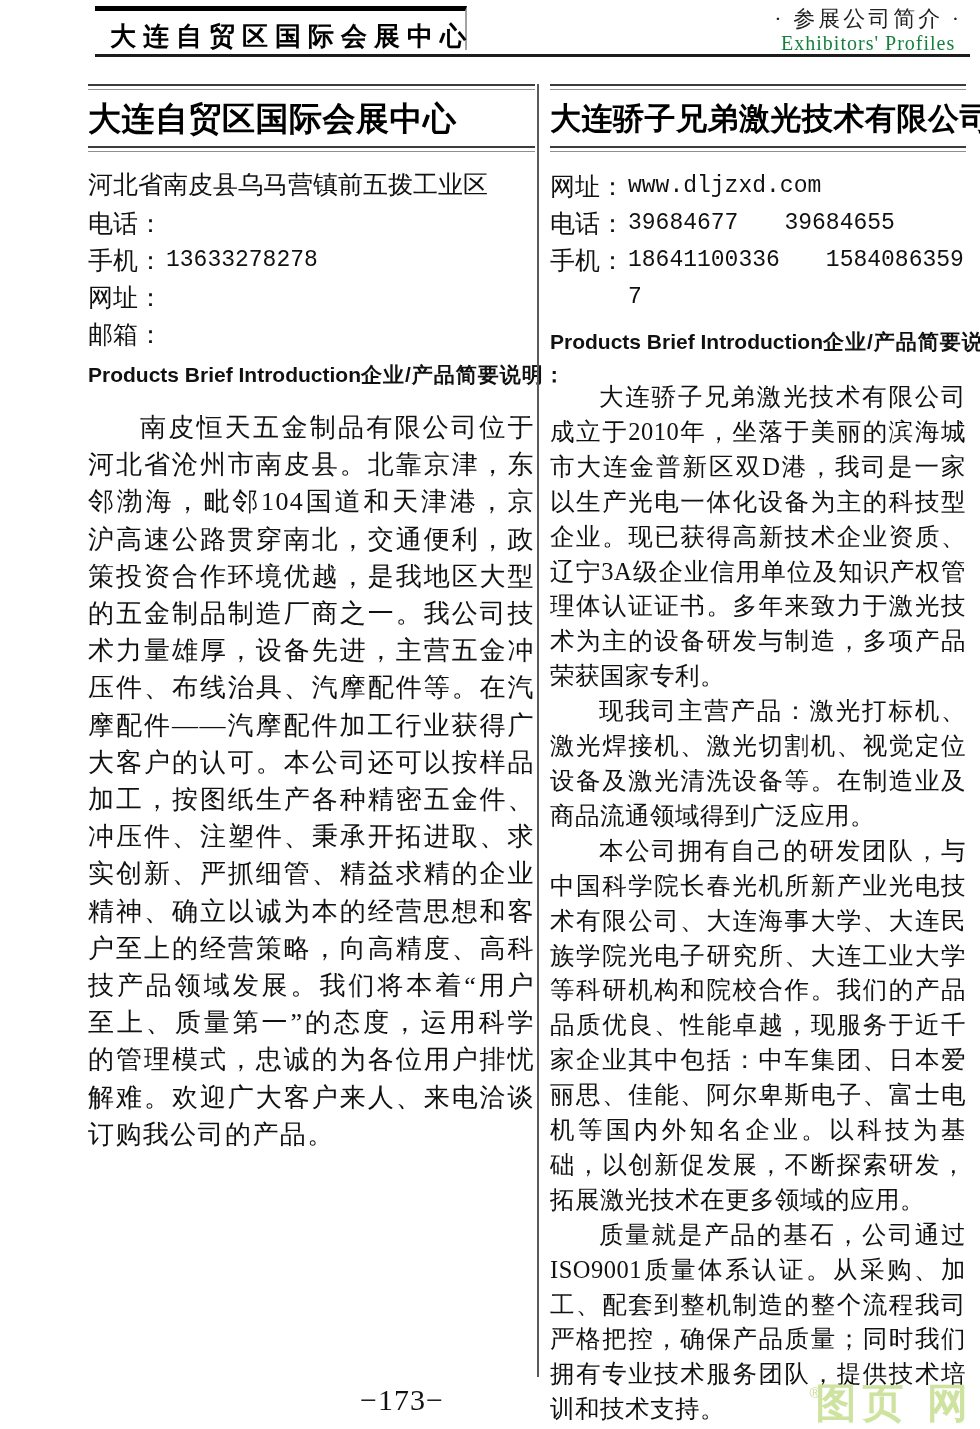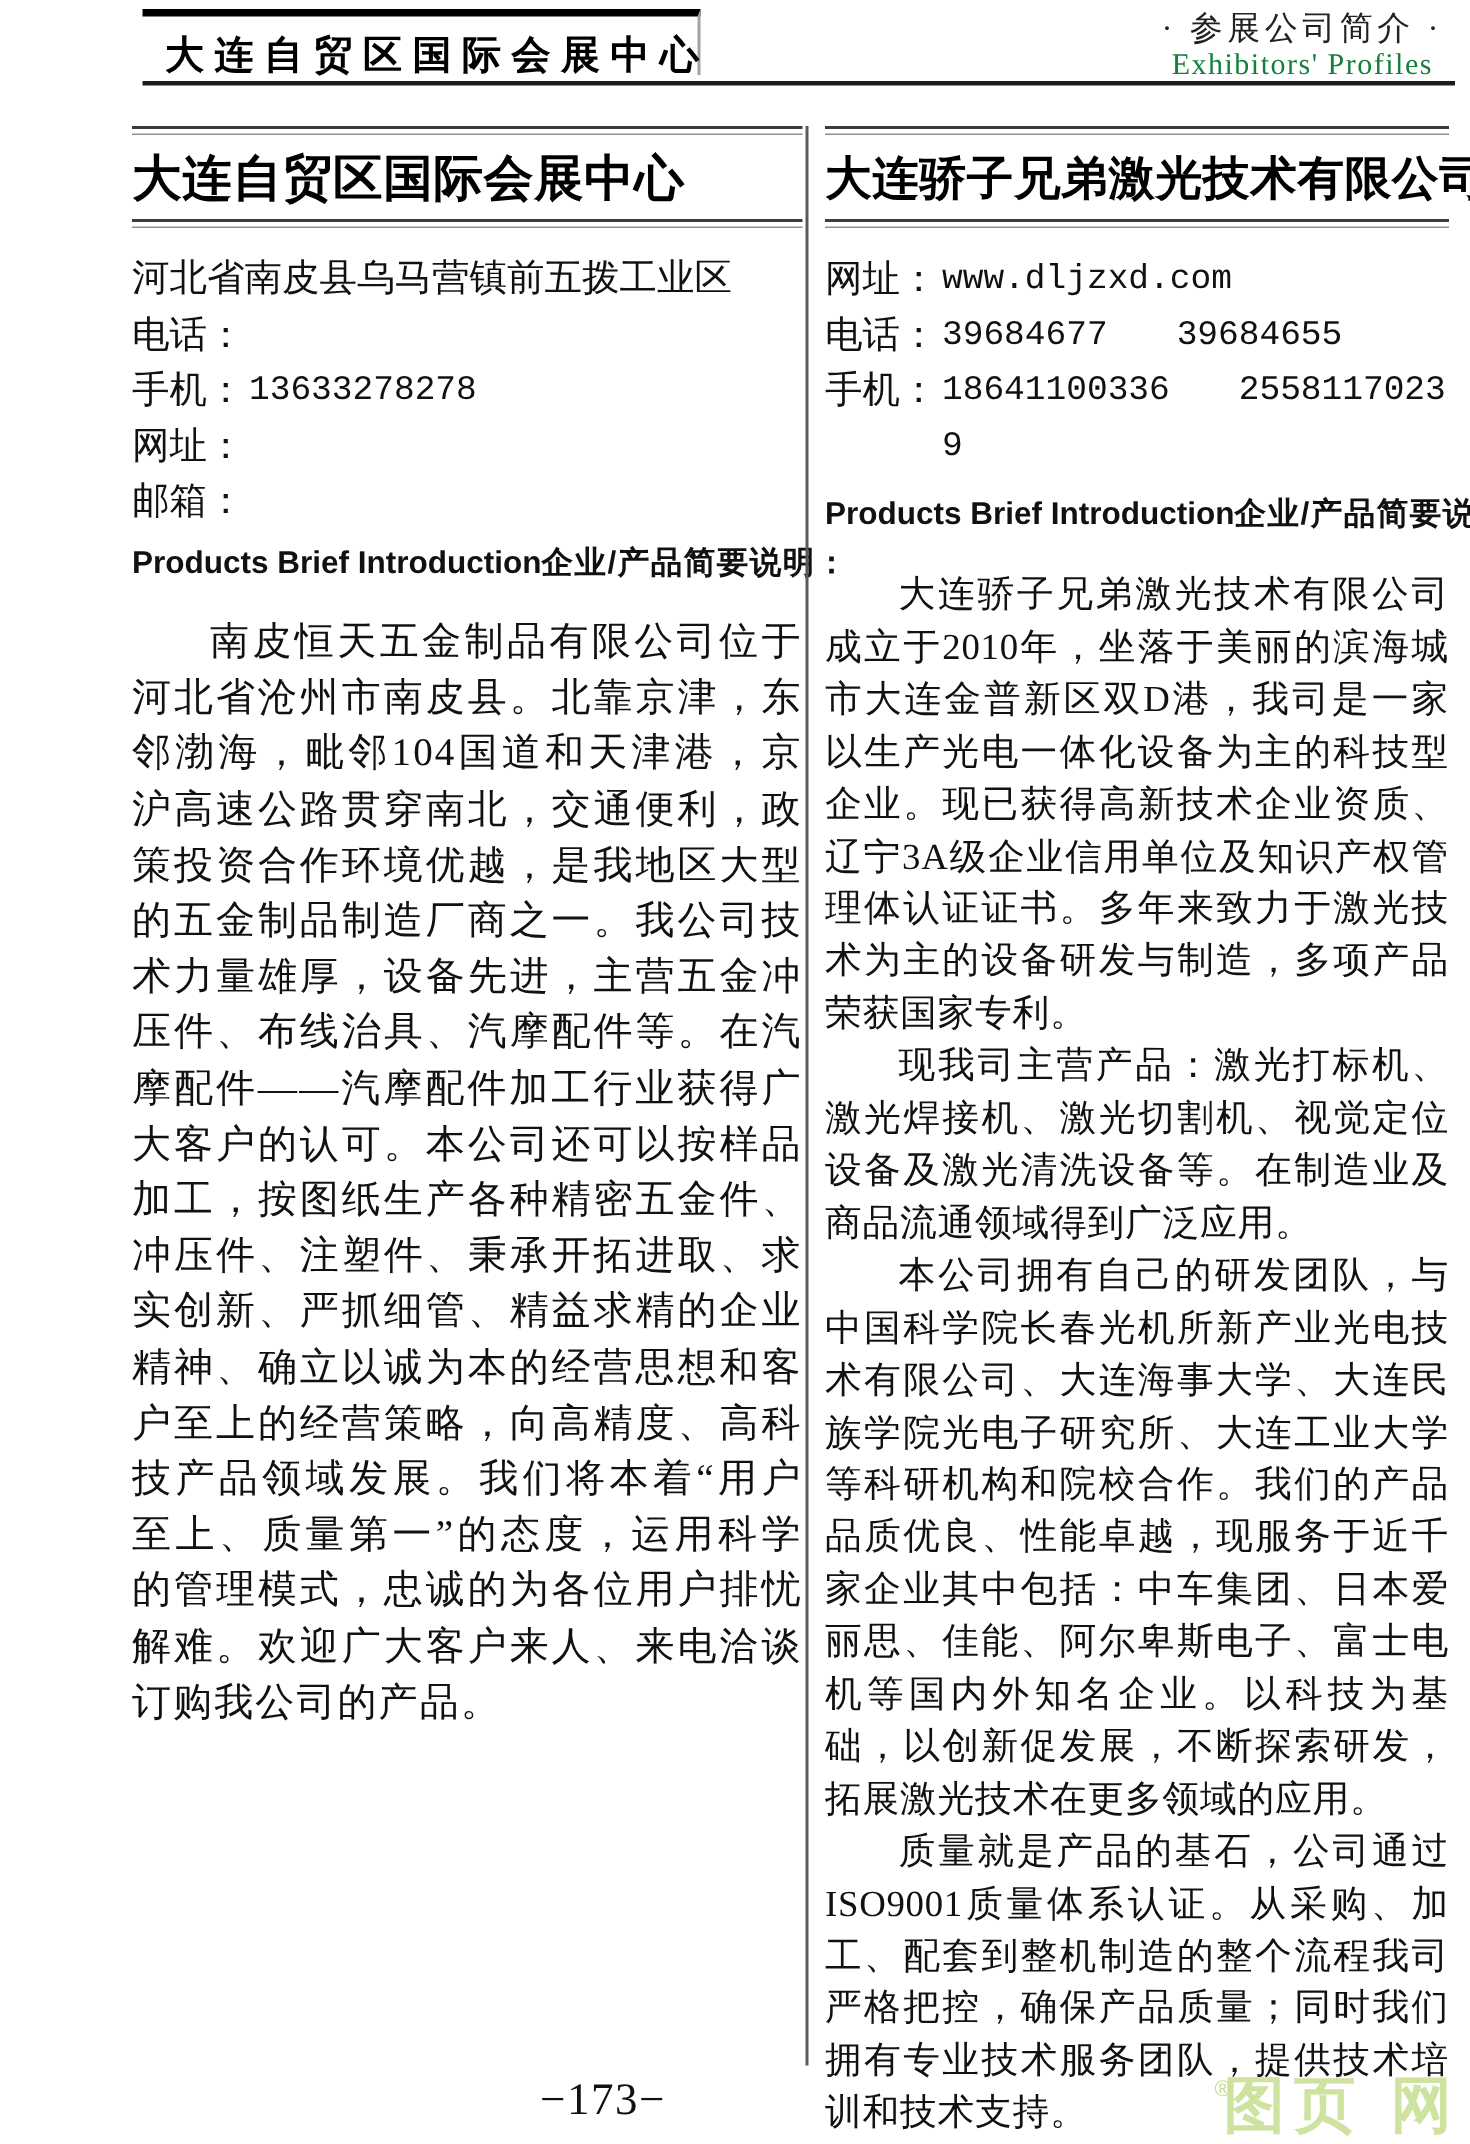--- a/index.html
+++ b/index.html
@@ -139,21 +139,21 @@
       <div class="contact-row">
         <span class="contact-label">网址：</span>
         <span class="contact-value">www.dljzxd.com</span>
       </div>
       <div class="contact-row">
         <span class="contact-label">电话：</span>
         <span class="contact-value">39684677　　39684655</span>
       </div>
       <div class="contact-row">
         <span class="contact-label">手机：</span>
-        <span class="contact-value">18641100336　　25581170239</span>
+        <span class="contact-value">18641100336　　15840863597</span>
       </div>
     </div>
 
     <div class="products-heading" style="margin-top:12px;">
       <span class="h-en">Products Brief Introduction</span><span class="h-cn">企业/产品简要说明：</span>
     </div>
 
     <div class="body">
       <p>大连骄子兄弟激光技术有限公司成立于2010年，坐落于美丽的滨海城市大连金普新区双D港，我司是一家以生产光电一体化设备为主的科技型企业。现已获得高新技术企业资质、辽宁3A级企业信用单位及知识产权管理体认证证书。多年来致力于激光技术为主的设备研发与制造，多项产品荣获国家专利。</p>
       <p>现我司主营产品：激光打标机、激光焊接机、激光切割机、视觉定位设备及激光清洗设备等。在制造业及商品流通领域得到广泛应用。</p>

